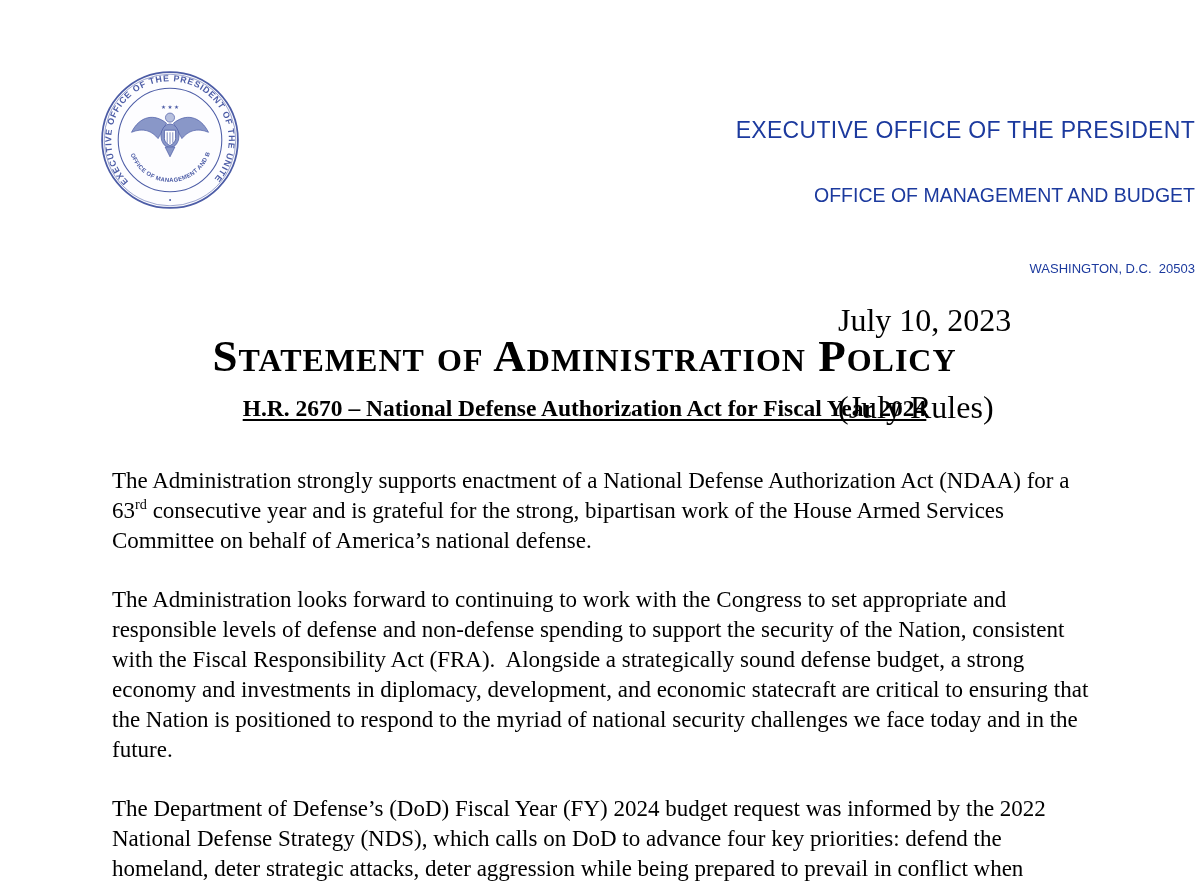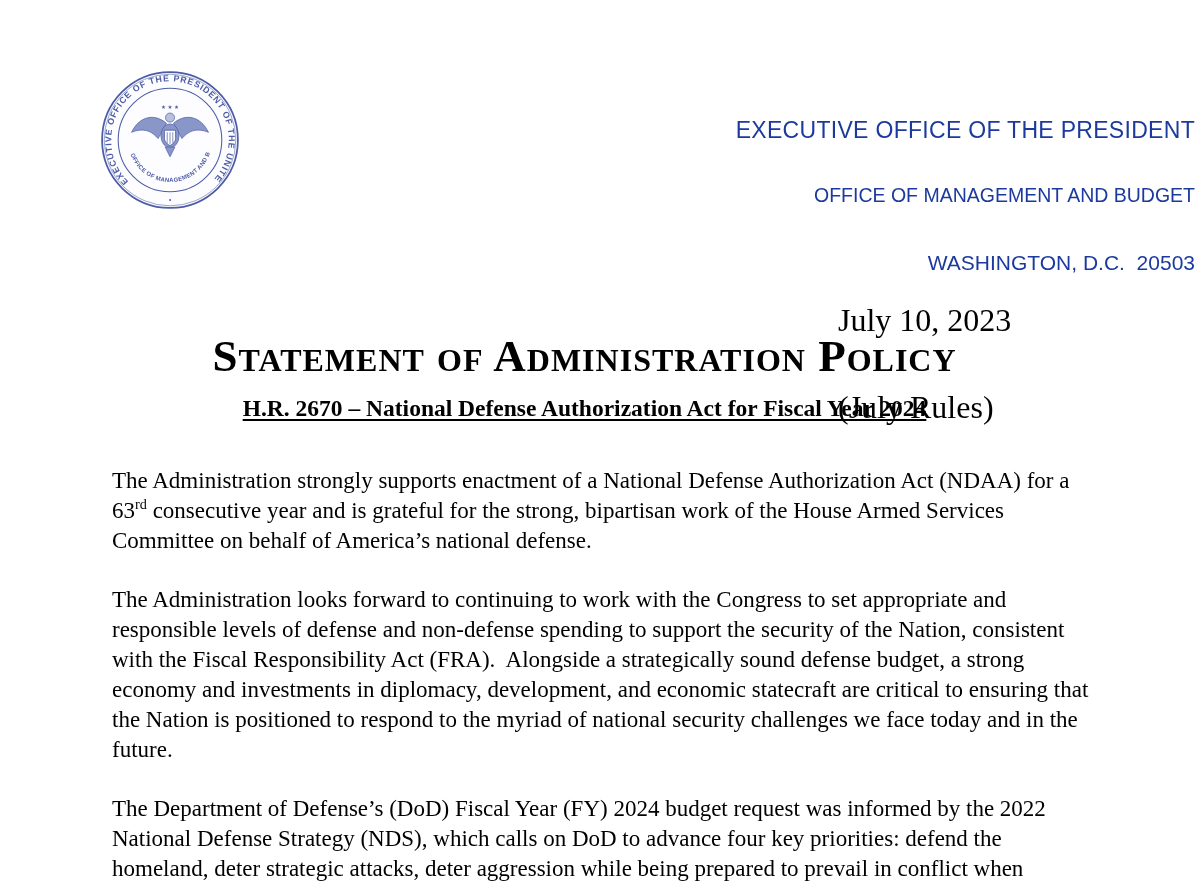--- a/index.html
+++ b/index.html
@@ -34,21 +34,21 @@
     left: 85px;
     width: 1110px;
     text-align: right;
     font-family: "Liberation Sans", sans-serif;
     font-weight: normal;
     color: #1c3a9e;
     white-space: pre-wrap;
   }
   .letterhead .lh1 { font-size: 23px; line-height: 25px; letter-spacing: 0.3px; }
   .letterhead .lh2 { font-size: 19.5px; line-height: 22px; margin-top: 5px; }
-  .letterhead .lh3 { font-size: 21px; line-height: 19px; margin-top: 11px; }
+  .letterhead .lh3 { font-size: 13px; line-height: 19px; margin-top: 17px; }
 
   
   .date-block {
     position: absolute;
     left: 838px;
     top: 248px;
     font-size: 32px;
     line-height: 29px;
     white-space: pre-wrap;
   }

